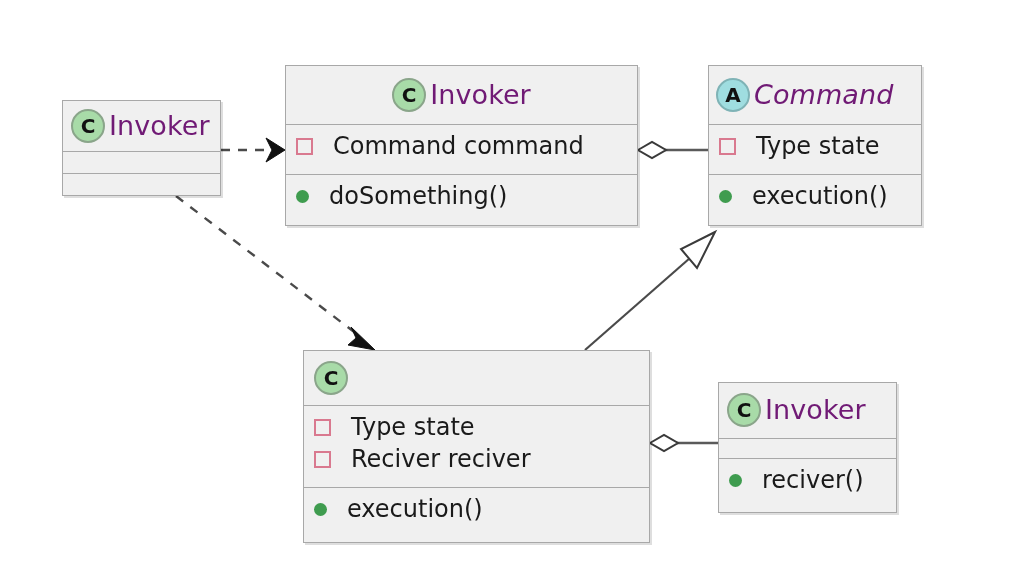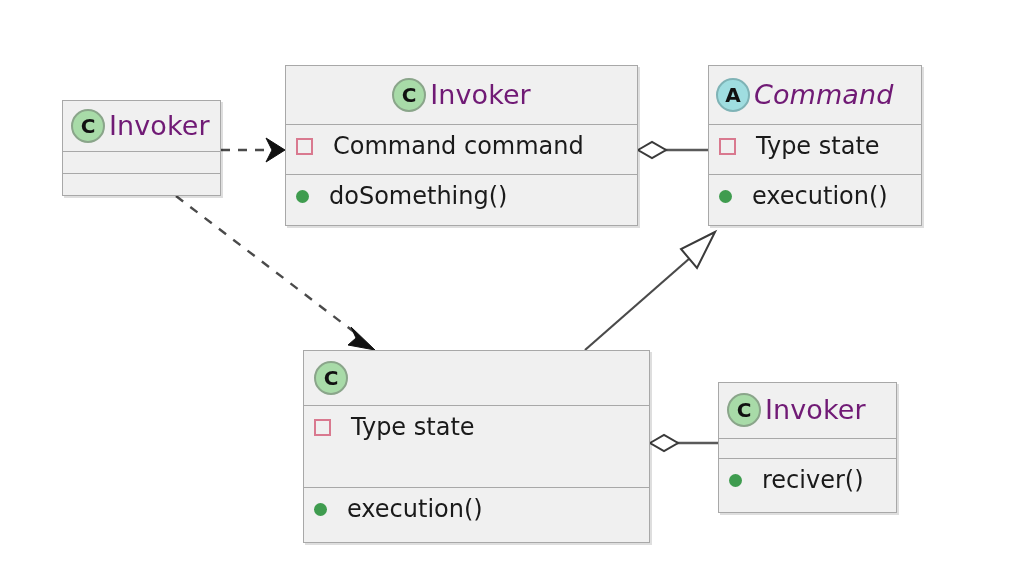--- a/index.html
+++ b/index.html
@@ -148,20 +148,24 @@
 
   <div class="uml-class" style="left:303px;top:350px;width:347px;height:193px;">
     <div class="compartment hdr left" style="height:54px;padding-left:10px;">
       <span class="badge cls">C</span>
     </div>
     <div class="compartment members" style="height:82px;">
       <div class="member">
         <span class="mk field"></span>
         <span>Type state</span>
       </div>
+      <div class="member">
+        <span class="mk field"></span>
+        <span>Reciver reciver</span>
+      </div>
     </div>
     <div class="compartment members" style="height:55px;">
       <div class="member">
         <span class="mk method"></span>
         <span>execution()</span>
       </div>
     </div>
   </div>
 
   <div class="uml-class" style="left:718px;top:382px;width:179px;height:131px;">

